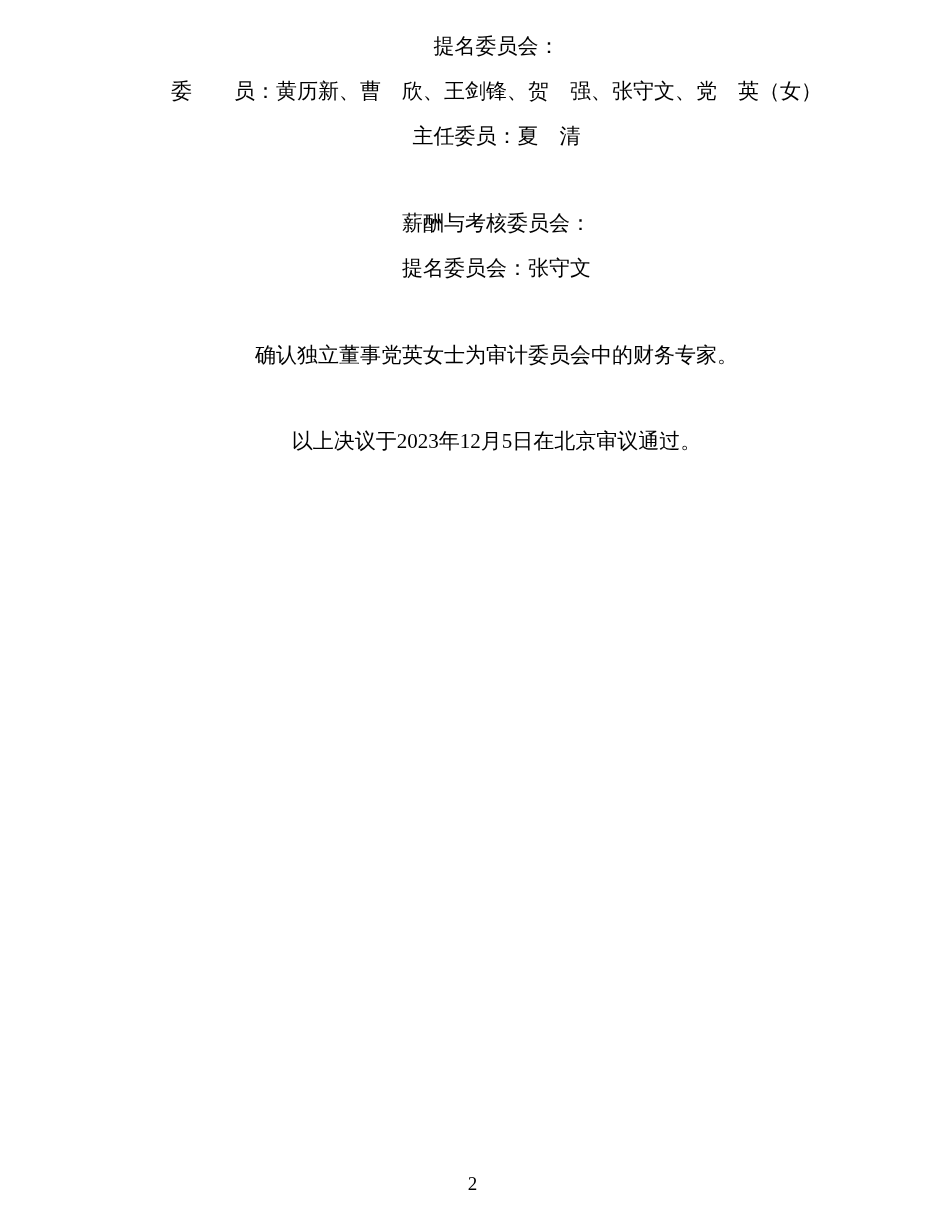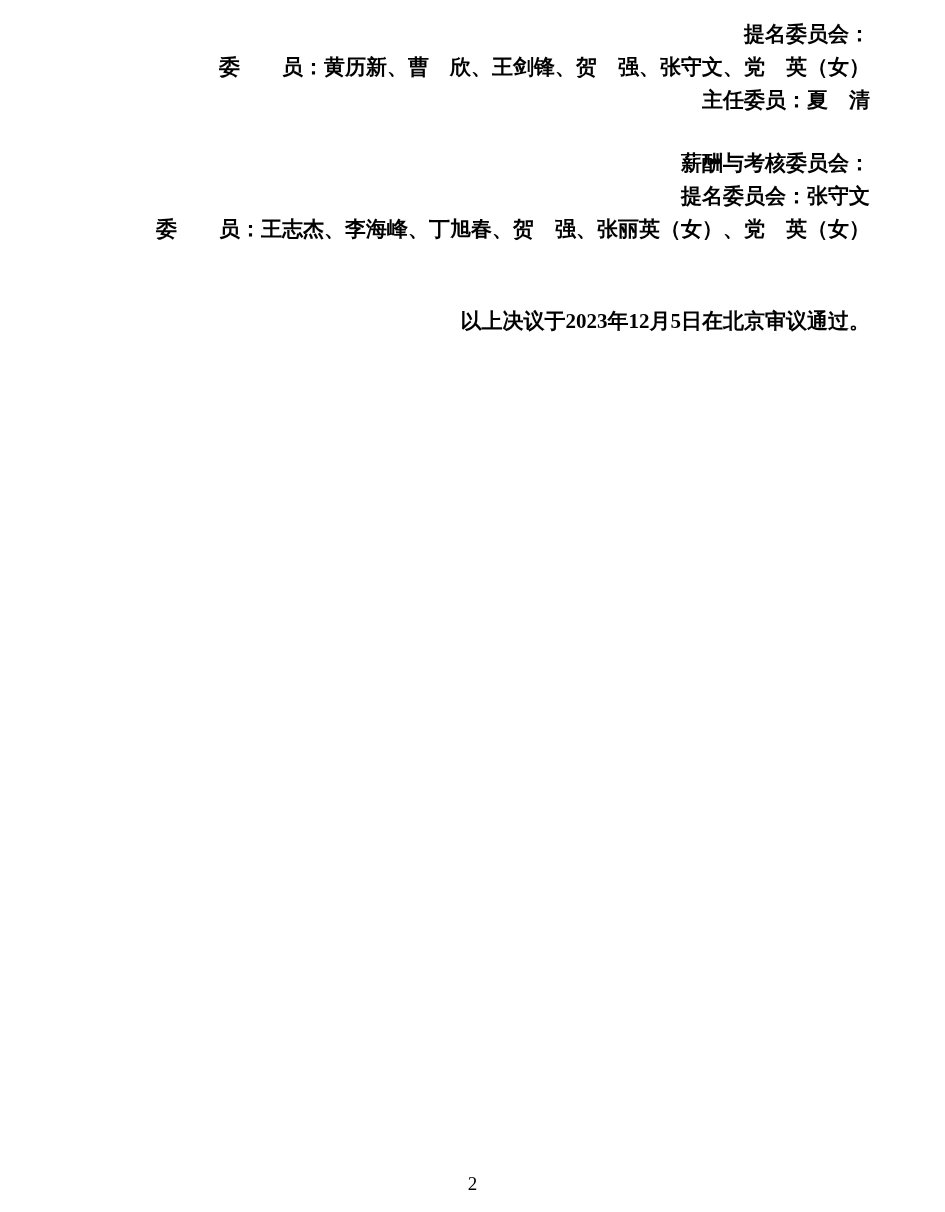--- a/index.html
+++ b/index.html
@@ -18,24 +18,23 @@
   }
   .content {
     position: absolute;
     left: 123px;
     top: 18px;
     width: 747px;
     font-size: 21px;
     line-height: 33px;
   }
   .line {
-    margin: 0;
+    margin: 12px;
     white-space: pre-wrap;
-    text-align: right;
-    font-weight: bold;
+    text-align: center;
   }
   .spacer {
     height: 30px;
   }
   .spacer-sm {
     height: 29px;
   }
   .signature-block {
     text-align: right;
   }
@@ -57,24 +56,24 @@
   <div class="content">
 
     <p class="line">提名委员会：</p>
     <p class="line">委　　员：黄历新、曹　欣、王剑锋、贺　强、张守文、党　英（女）</p>
     <p class="line">主任委员：夏　清</p>
 
     <div class="spacer"></div>
 
     <p class="line">薪酬与考核委员会：</p>
     <p class="line">提名委员会：张守文</p>
-    <p class="line">委　　员：王志杰、李海峰、丁旭春、贺　强、张丽英（女）、党　英（女）</p>
 
     <div class="spacer"></div>
 
+    <p class="line">确认独立董事党英女士为审计委员会中的财务专家。</p>
 
     <div class="spacer-sm"></div>
 
     <p class="line">以上决议于2023年12月5日在北京审议通过。</p>
 
     <div class="spacer-sm"></div>
 
 
     <div class="spacer-sm"></div>
     <div class="spacer-sm"></div>

